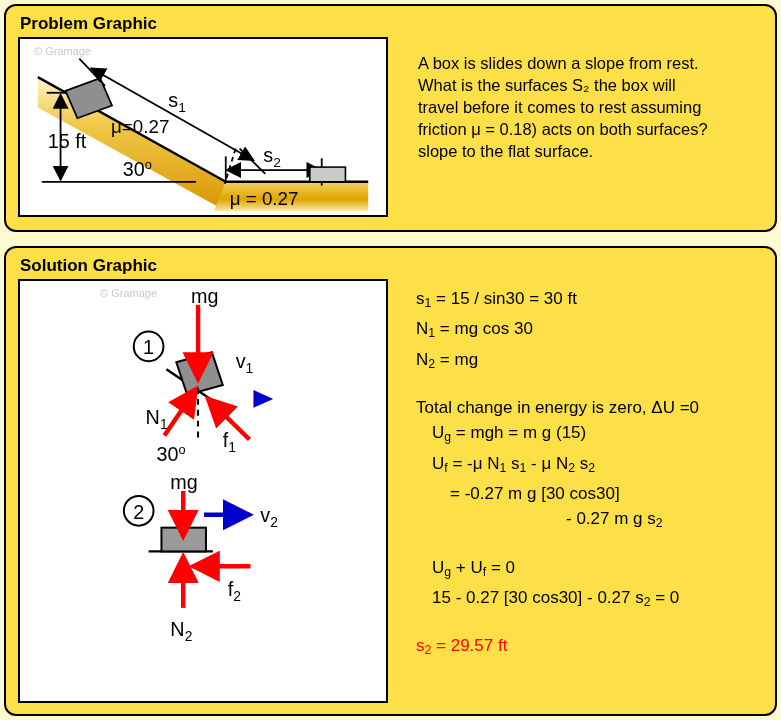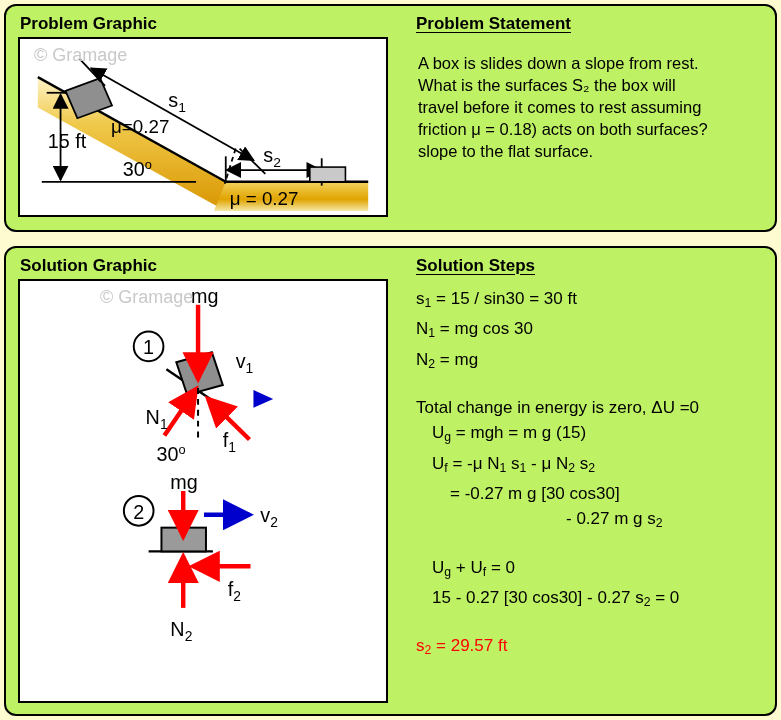--- a/index.html
+++ b/index.html
@@ -15,21 +15,21 @@
     position: relative;
   }
   .page {
     position: absolute;
     inset: 0;
   }
 
   
   .panel {
     position: absolute;
-    background: #bef264;
+    background: #fde047;
     border: 2px solid #000;
     border-radius: 12px;
     box-sizing: border-box;
   }
   #panel-problem { left: 4px;  top: 4px;   width: 773px; height: 228px; }
   #panel-solution{ left: 4px;  top: 246px; width: 773px; height: 470px; padding-left: 32px; }
 
   .panel-left  { position: absolute; left: 0;   top: 0; width: 396px; height: 100%; }
   .panel-right { position: absolute; left: 396px; top: 0; right: 0;   height: 100%; }
 
@@ -81,21 +81,21 @@
   .step-line { white-space: pre; }
   .step-line.indent1 { padding-left: 16px; }
   .step-line.indent2 { padding-left: 34px; }
   .step-line.indent3 { padding-left: 150px; }
   .step-line.blank { height: 18px; }
   .step-line.answer { color: #ff0000; padding-left: 0; }
   sub { font-size: 0.72em; vertical-align: -0.28em; }
 
   .wm {
     position: absolute;
-    font-size: 18px;
+    font-size: 11px;
     color: #c9c9c9;
     white-space: nowrap;
     user-select: none;
   }
 </style>
 </head>
 <body>
 
 <div class="page">
 
@@ -169,21 +169,20 @@
             <rect x="293" y="131" width="36" height="15" fill="#c9c9c9" stroke="#000" stroke-width="1.6"></rect>
           </g>
 
           <text x="212" y="170" font-family="Liberation Sans, sans-serif" font-size="19">μ = 0.27</text>
         </svg>
         <div class="wm" style="left:14px; top:6px;">© Gramage</div>
       </div>
     </div>
 
     <div class="panel-right">
-      <div class="head underline" id="problem-statement-title">Problem Statement</div>
       <div class="bodytext" id="problem-text"><div>A box is slides down a slope from rest.</div><div>What is the surfaces S₂ the box will</div><div>travel before it comes to rest assuming</div><div>friction μ = 0.18) acts on both surfaces?</div><div>slope to the flat surface.</div></div>
     </div>
   </div>
 
   <div class="panel" id="panel-solution">
 
     <div class="panel-left">
       <div class="head" id="solution-graphic-title">Solution Graphic</div>
 
       <div class="canvas" id="solution-canvas">
@@ -240,21 +239,20 @@
 
             <line x1="186" y1="236" x2="232" y2="236" stroke="#0000cc" stroke-width="4.5" marker-end="url(#blueArrow)"></line>
             <text x="243" y="243" font-family="Liberation Sans, sans-serif" font-size="20">v<tspan font-size="14" dy="5">2</tspan></text>
           </g>
         </svg>
         <div class="wm" style="left:80px; top:6px;">© Gramage</div>
       </div>
     </div>
 
     <div class="panel-right">
-      <div class="head underline" id="solution-steps-title">Solution Steps</div>
       <div class="steps" id="solution-steps-list">
           <div class="step-line">s<sub>1</sub> = 15 / sin30 = 30 ft</div>
           <div class="step-line">N<sub>1</sub> = mg cos 30</div>
           <div class="step-line">N<sub>2</sub> = mg</div>
           <div class="step-line blank"></div>
           <div class="step-line">Total change in energy is zero, ΔU =0</div>
           <div class="step-line indent1">U<sub>g</sub> = mgh = m g (15)</div>
           <div class="step-line indent1">U<sub>f</sub> = -μ N<sub>1</sub> s<sub>1</sub> - μ N<sub>2</sub> s<sub>2</sub></div>
           <div class="step-line indent2">= -0.27 m g [30 cos30]</div>
           <div class="step-line indent3">- 0.27 m g s<sub>2</sub></div>

